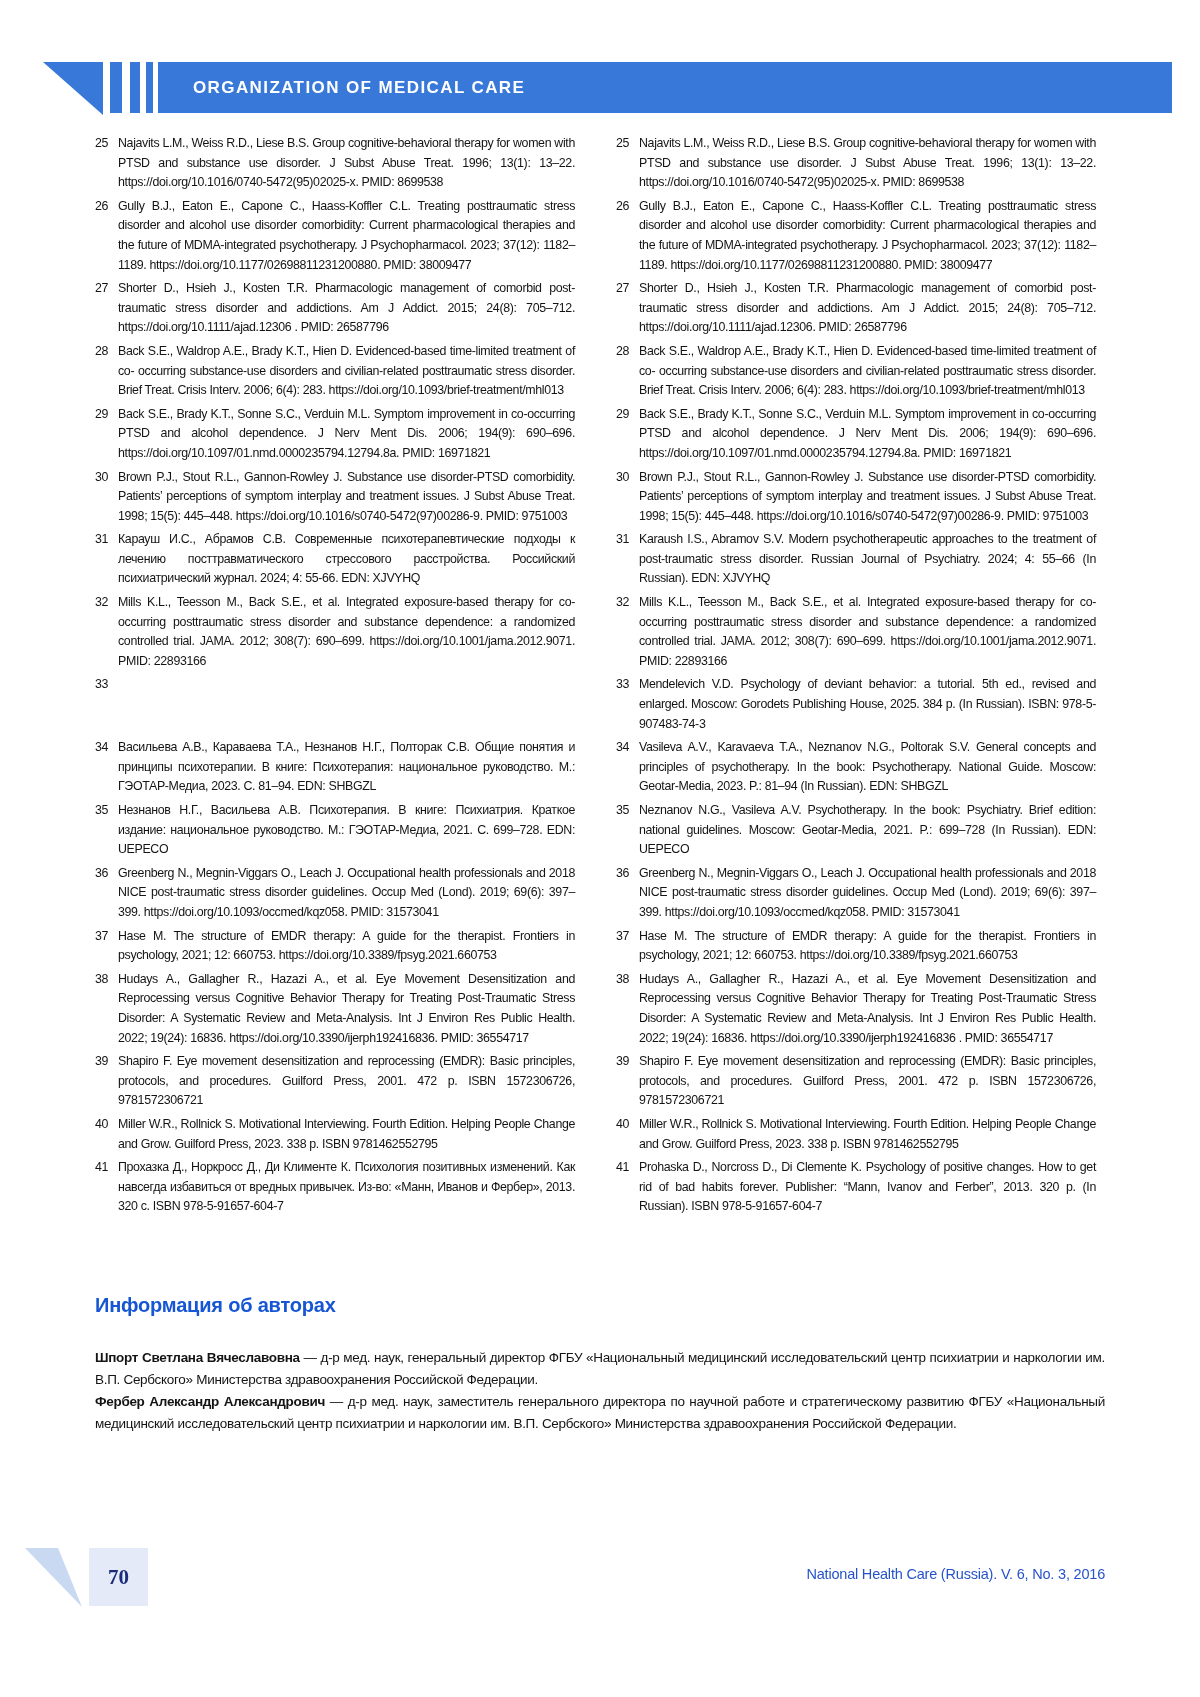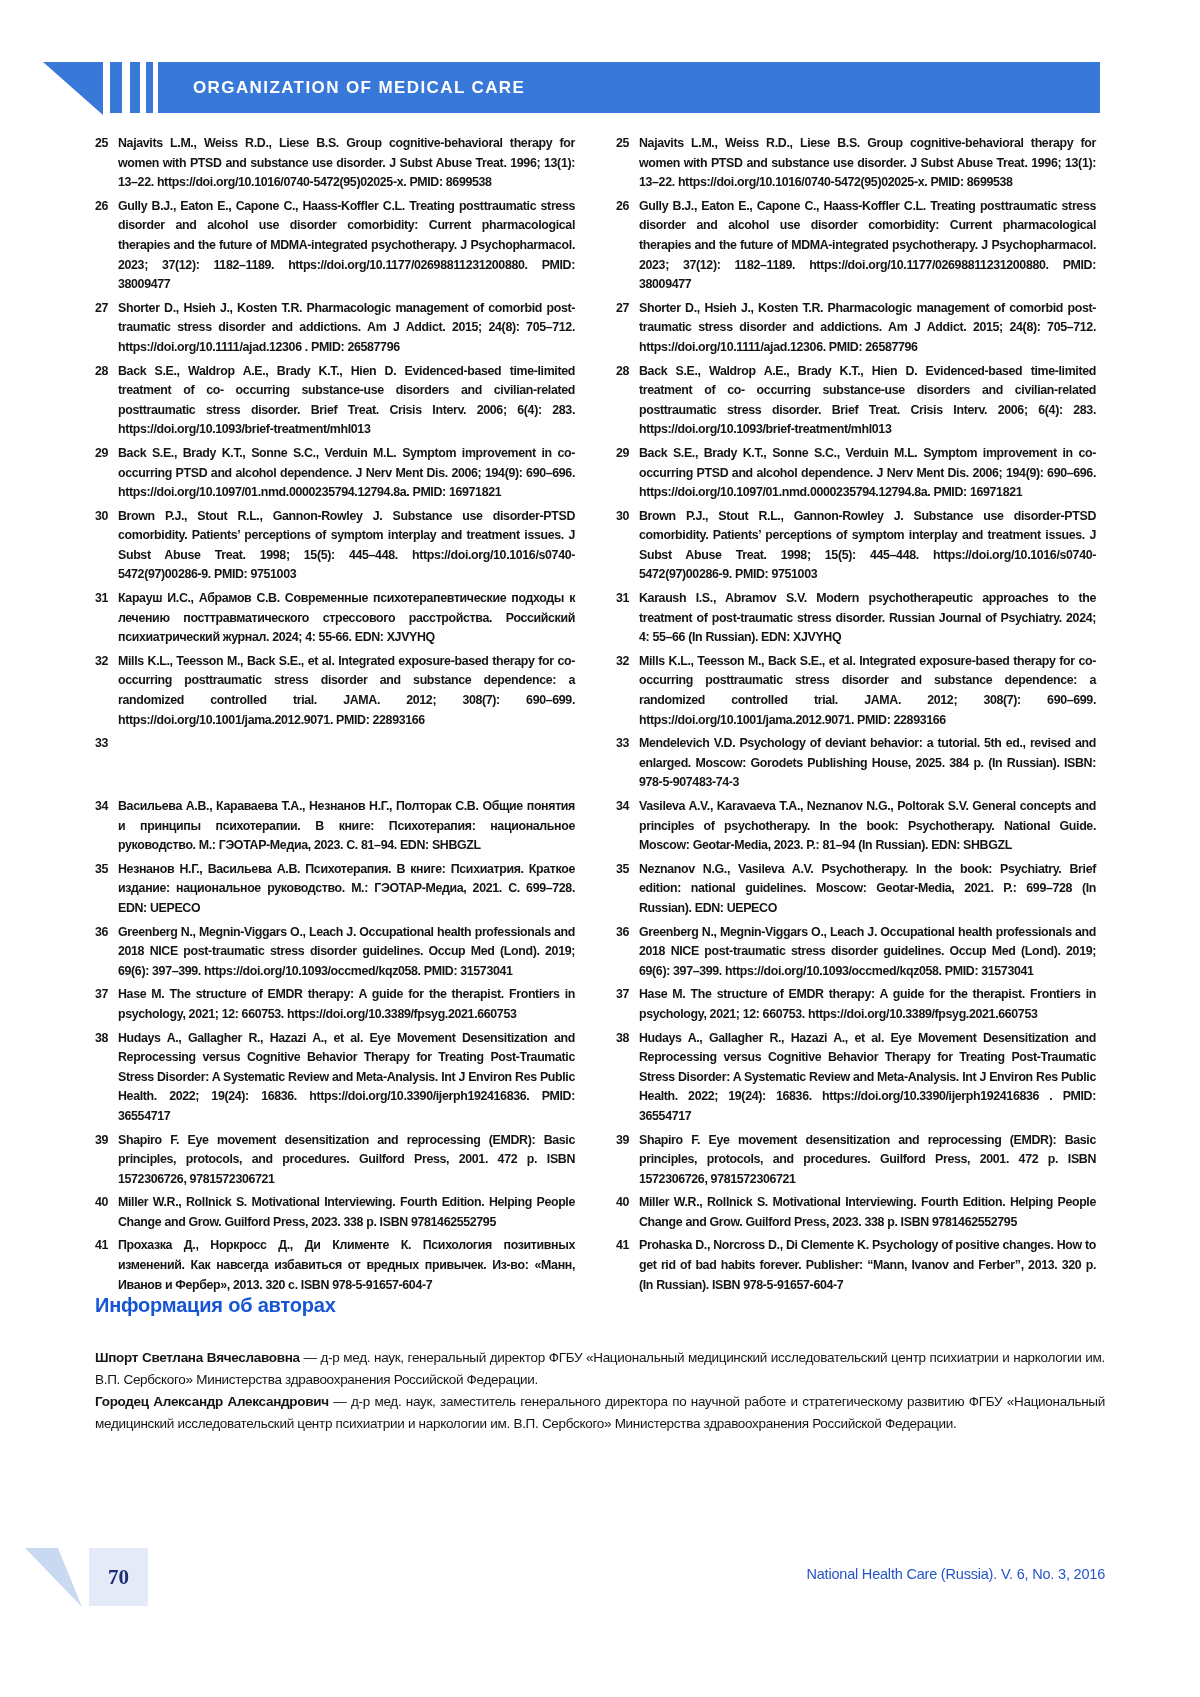--- a/index.html
+++ b/index.html
@@ -22,34 +22,34 @@
   .hdr-triangle{
     position:absolute;left:43px;top:62px;width:60px;height:53px;
     background:var(--c-banner_blue);
     clip-path:polygon(0 0,100% 0,100% 100%);
   }
   .hdr-bar{position:absolute;top:62px;height:51px;background:var(--c-banner_blue);}
   .hdr-bar.b1{left:110px;width:12px;}
   .hdr-bar.b2{left:130px;width:10px;}
   .hdr-bar.b3{left:146px;width:7px;}
   .hdr-banner{
-    position:absolute;left:158px;top:62px;width:942px;height:51px;
+    position:absolute;left:158px;top:62px;width:1014px;height:51px;
     background:var(--c-banner_blue);display:flex;align-items:center;
   }
   .hdr-title{
     color:#ffffff;font-size:17px;font-weight:700;letter-spacing:1.4px;
     padding-left:35px;white-space:nowrap;
   }
 
   
   .refs{
     position:absolute;left:95px;top:134px;width:1001px;
     display:grid;grid-template-columns:480px 480px;column-gap:41px;row-gap:4px;
   }
-  .ref{display:flex;align-items:flex-start;font-weight:bold;}
+  .ref{display:flex;align-items:flex-start;}
   .ref-num{
     flex:0 0 23px;font-size:12.4px;line-height:19.6px;letter-spacing:-0.35px;
   }
   .ref-text{
     flex:1;font-size:12.4px;line-height:19.6px;letter-spacing:-0.35px;
     text-align:justify;text-justify:inter-word;
   }
 
   
   .info{position:absolute;left:95px;top:1294px;width:1010px;}
@@ -232,21 +232,21 @@
       <div class="ref">
         <span class="ref-num">41</span>
         <span class="ref-text">Prohaska D., Norcross D., Di Clemente K. Psychology of positive changes. How to get rid of bad habits forever. Publisher: “Mann, Ivanov and Ferber”, 2013. 320 p. (In Russian). ISBN 978-5-91657-604-7</span>
       </div>
     </div>
 
   <div class="info">
     <h2 class="info-heading">Информация об авторах</h2>
     <div id="authors-block">
         <p class="author-para"><b>Шпорт Светлана Вячеславовна</b><span> — д-р мед. наук, генеральный директор ФГБУ «Национальный медицинский исследовательский центр психиатрии и наркологии им. В.П. Сербского» Министерства здравоохранения Российской Федерации.</span></p>
-        <p class="author-para"><b>Городец Александр Александрович</b><span> — д-р мед. наук, заместитель генерального директора по научной работе и стратегическому развитию ФГБУ «Национальный медицинский исследовательский центр психиатрии и наркологии им. В.П. Сербского» Министерства здравоохранения Российской Федерации.</span></p>
+        <p class="author-para"><b>Фербер Александр Александрович</b><span> — д-р мед. наук, заместитель генерального директора по научной работе и стратегическому развитию ФГБУ «Национальный медицинский исследовательский центр психиатрии и наркологии им. В.П. Сербского» Министерства здравоохранения Российской Федерации.</span></p>
       </div>
   </div>
 
   <div class="ftr-triangle"></div>
   <div class="ftr-box">
     <span class="ftr-page-num">70</span>
   </div>
   <div class="ftr-journal">National Health Care (Russia). V. 6, No. 3, 2016</div>
 
 </div>

